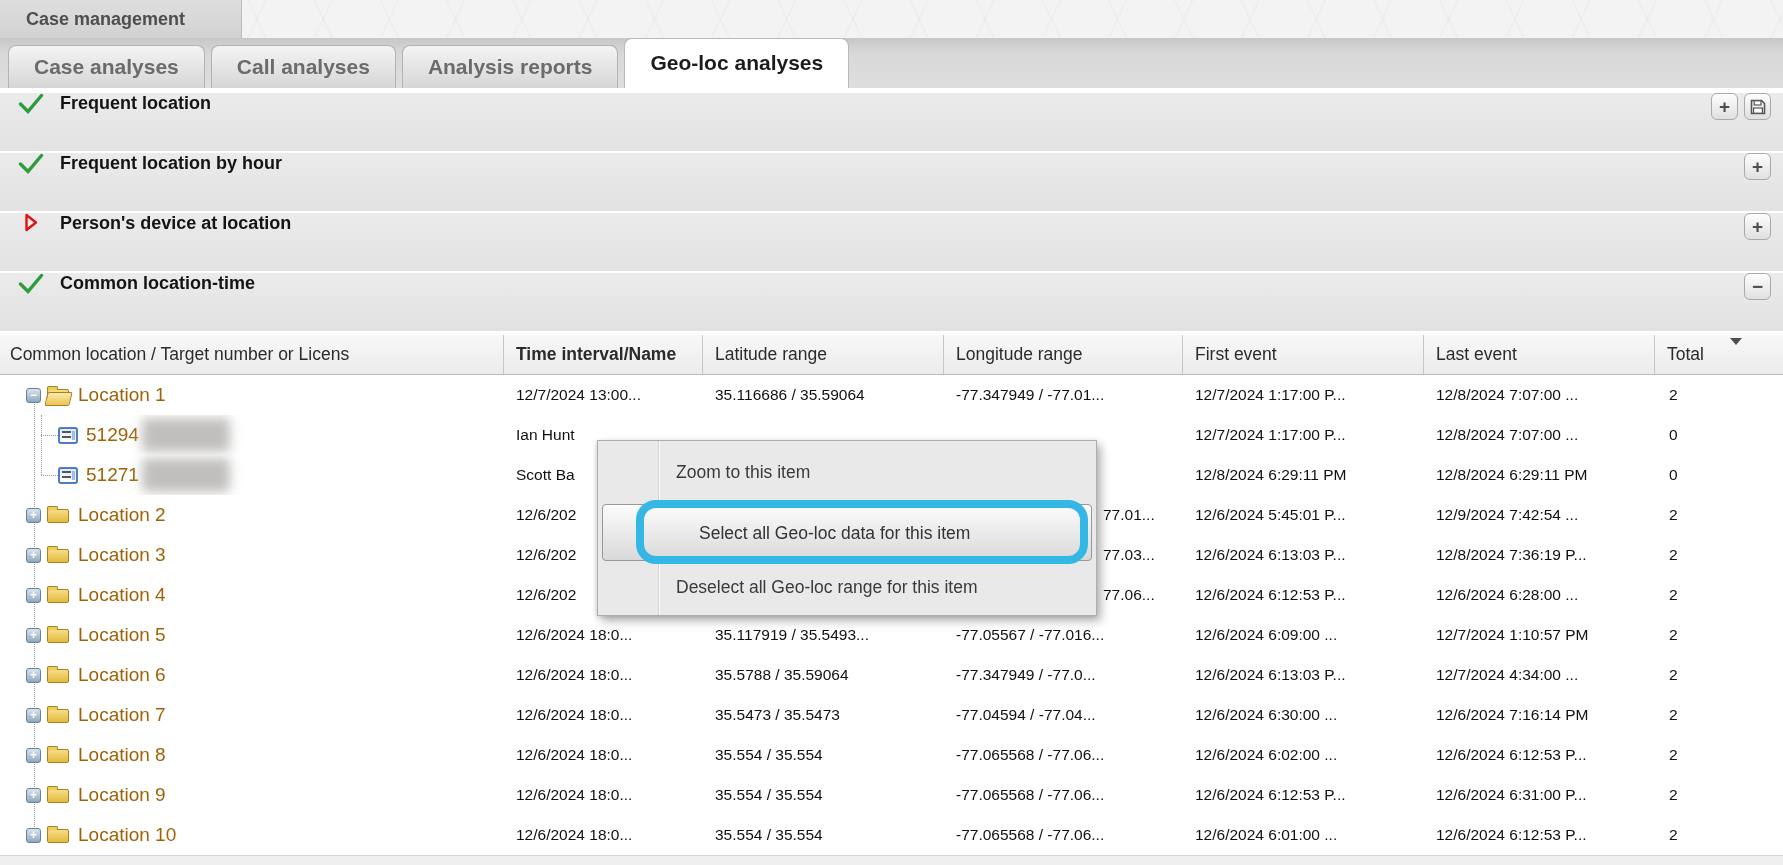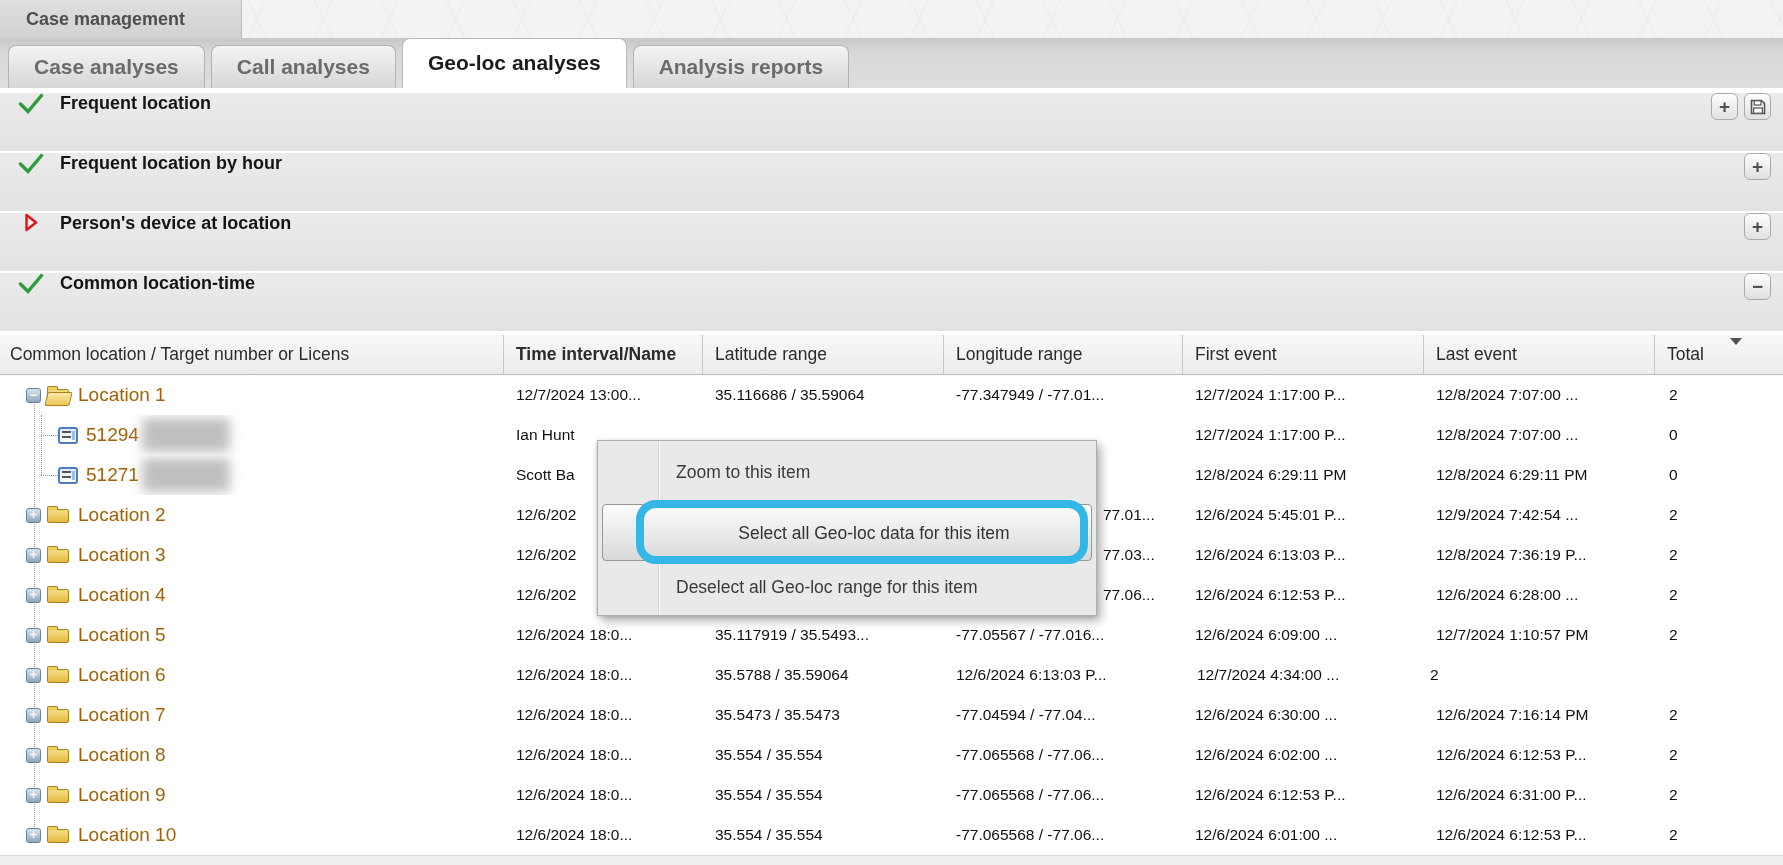--- a/index.html
+++ b/index.html
@@ -145,23 +145,23 @@
   .ctxmenu {
     position:absolute; left:597px; top:440px; width:500px; height:176px;
     background:#e9e9e9; border:1px solid #aeaeae;
     box-shadow:4px 5px 9px rgba(0,0,0,0.30), -1px 1px 4px rgba(0,0,0,0.12);
     z-index:50;
   }
   .ctxgutter { position:absolute; left:60px; top:0; bottom:0; border-left:1px solid #d2d2d2; box-shadow:1px 0 0 #fafafa; }
   .ctxitem { position:absolute; left:0; right:0; padding-left:78px; font-size:17.5px; color:#3a3a3a; white-space:nowrap; cursor:default; }
   .ctx-zoom { top:0; height:60px; line-height:62px; }
   .ctx-select {
-    top:63px; left:4px; right:4px; height:57px; line-height:57px; padding-left:54px;
+    top:63px; left:4px; right:4px; height:57px; line-height:57px; padding-left:96px;
     background:linear-gradient(#fcfcfc,#d9d9d9);
-    border:1px solid #979797; border-radius:4px; color:#333;text-align:center;
+    border:1px solid #979797; border-radius:4px; color:#333;
   }
   .ctx-deselect { top:124px; height:48px; line-height:44px; }
   .cyanring {
     position:absolute; left:38px; top:59px; width:452px; height:64px;
     border:8px solid #35b7e6; border-radius:20px; pointer-events:none; z-index:3;
   }
 
   
   .icn-check, .icn-pending { display:block; }
 </style>
@@ -171,22 +171,22 @@
 <div class="screen">
 
   <div class="topstrip">
     <div class="wintab">Case management</div>
   </div>
 
   <div class="tabband">
     <div class="tabs">
       <div class="tab">Case analyses</div>
       <div class="tab">Call analyses</div>
+      <div class="tab">Analysis reports</div>
       <div class="tab active">Geo-loc analyses</div>
-      <div class="tab">Analysis reports</div>
     </div>
   </div>
 
   <div class="sections">
 
     <div class="secbar">
       <span class="secicon">
         <svg class="icn-check" width="26" height="21" viewBox="0 0 26 21">
             <path d="M2.5 11 L10 18.5 L23.5 2.5" fill="none" stroke="#2e9c3c" stroke-width="3.4" stroke-linecap="round"></path>
           </svg>
@@ -355,20 +355,21 @@
       </div>
       <div class="trow">
         <div class="cell c0">
           <span class="indent-g"></span>
           <span class="expander">+</span>
           <span class="folder"></span>
           <span class="rowlabel">Location 6</span>
         </div>
         <div class="cell c1">12/6/2024 18:0...</div>
         <div class="cell c2">35.5788 / 35.59064</div>
+        <div class="cell c3">-77.347949 / -77.0...</div>
         <div class="cell c4">12/6/2024 6:13:03 P...</div>
         <div class="cell c5">12/7/2024 4:34:00 ...</div>
         <div class="cell c6">2</div>
       </div>
       <div class="trow">
         <div class="cell c0">
           <span class="indent-g"></span>
           <span class="expander">+</span>
           <span class="folder"></span>
           <span class="rowlabel">Location 7</span>

